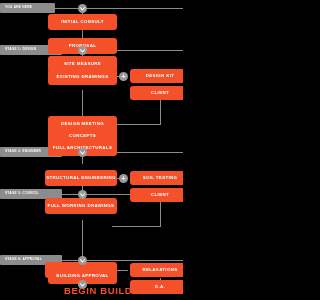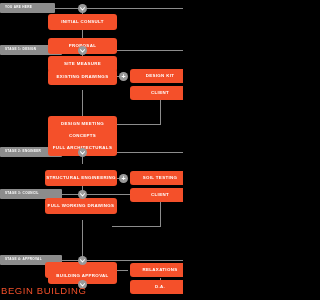--- a/index.html
+++ b/index.html
@@ -58,24 +58,25 @@
   .knob svg{display:block;}
   .knob .plus{
     font-size:7px;font-weight:bold;line-height:1;
     transform:translateY(-.5px);
   }
 
   .final{
     position:absolute;
     color:#F4502A;
     font-size:9.5px;
-    font-weight:normal;
+    font-weight:bold;
     letter-spacing:.6px;
+    text-align:center;
     width:100%;
-    left:1px;
+    left:16px;
     line-height:1;
     white-space:nowrap;
   }
 </style>
 </head>
 <body>
 
 <div id="chart">
 
   <div class="rail" style="left:0;top:8px;width:183px;"></div>

